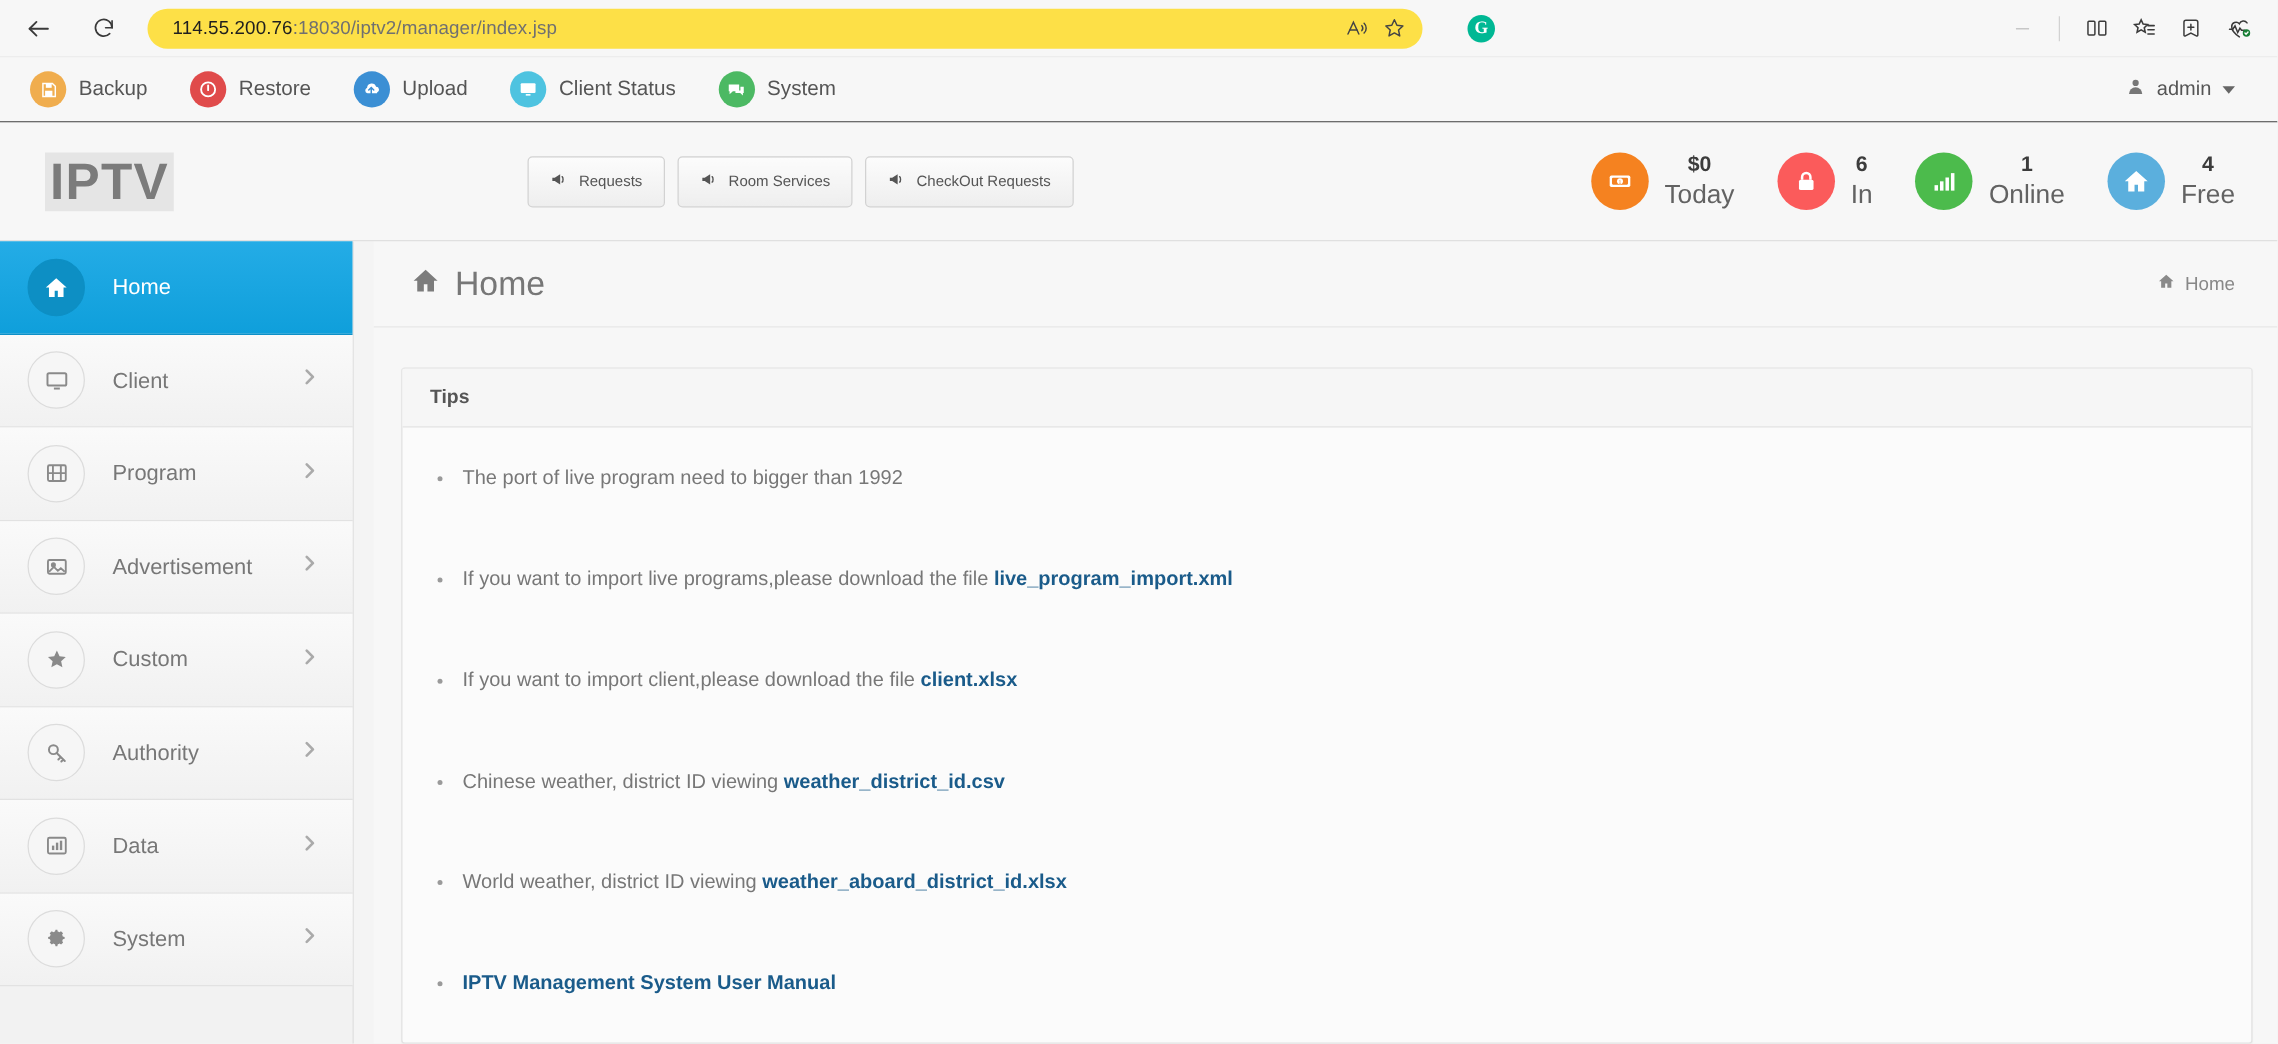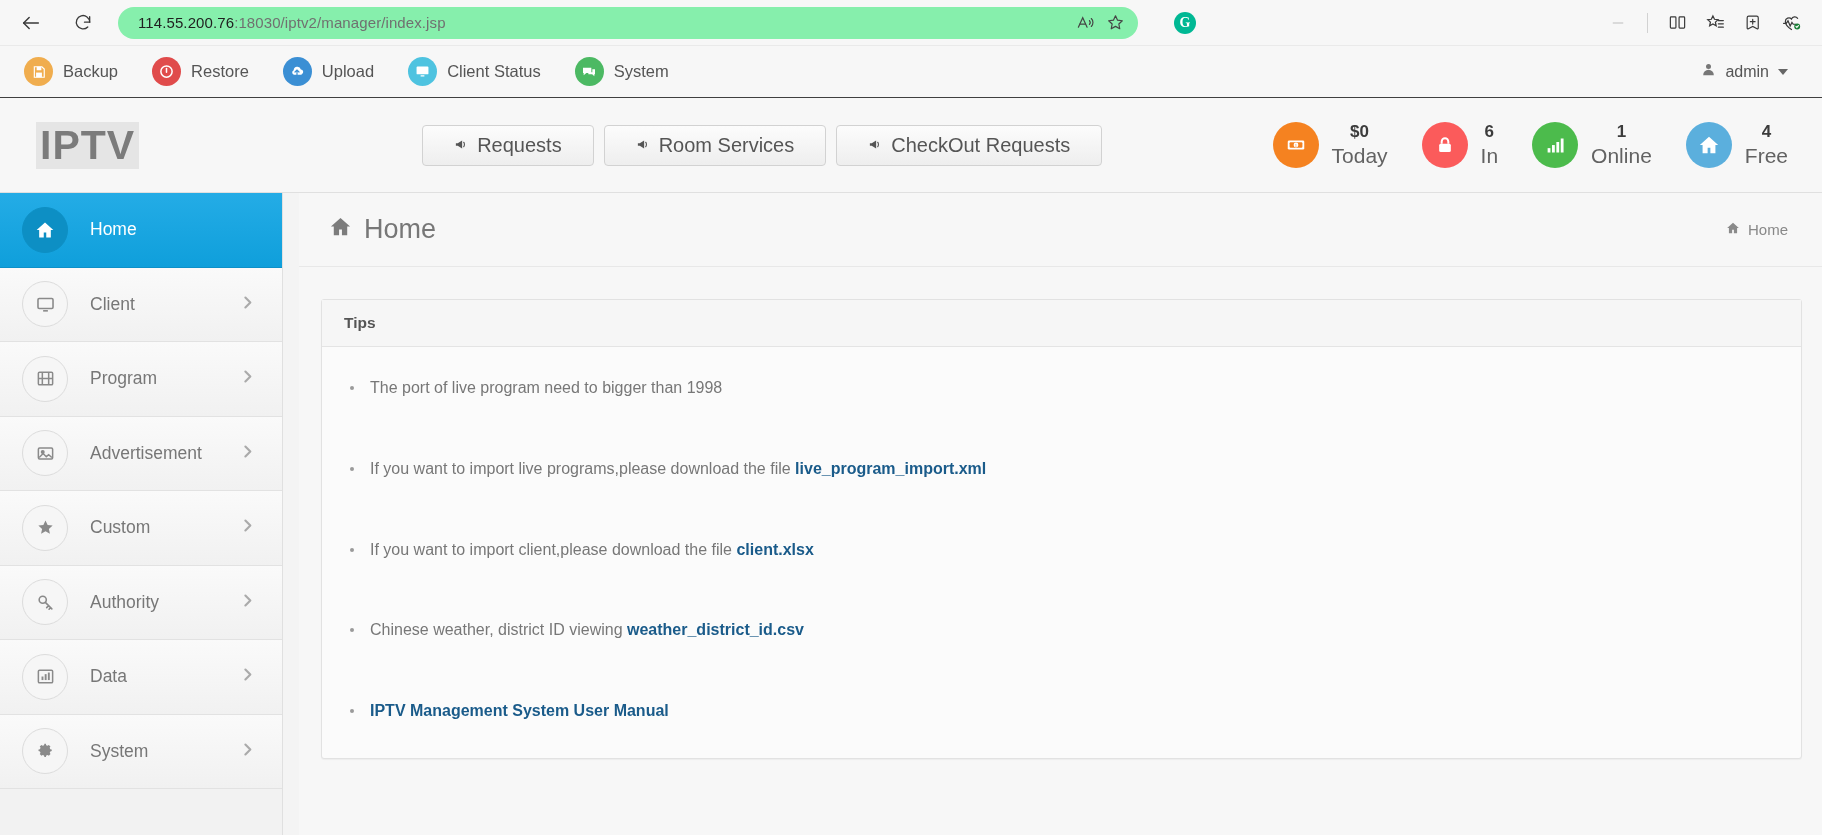--- a/index.html
+++ b/index.html
@@ -18,21 +18,21 @@
     border-bottom: 1px solid #eaeaea;
   }
   .chrome-btn {
     width: 34px; height: 34px; border-radius: 5px;
     display: flex; align-items: center; justify-content: center;
     color: #3a3a3a; flex: none;
   }
   .chrome-btn svg { display: block; }
   .urlbar {
     flex: 1 1 auto; height: 32px; margin: 0 8px 0 12px;
-    background: #86efac; border-radius: 16px;
+    background: #fde047; border-radius: 16px;
     display: flex; align-items: center;
     padding: 0 8px 0 20px;
     max-width: 1020px;
   }
   .url-text {
     font-size: 15px; color: #1f1f1f; white-space: nowrap;
     overflow: hidden; flex: 1 1 auto; letter-spacing: .1px;
   }
   .url-text .dim { color: #707070; }
   .url-icon {
@@ -87,22 +87,22 @@
   .logo {
     font-size: 41px; color: #7b7b7b; letter-spacing: 1px;
     margin-left: 36px; font-weight: 700;
     background: #e5e5e5; padding: 0 4px;
   }
   .hdr-buttons { display: flex; gap: 10px; margin-left: 283px; }
   .hdr-btn {
     display: flex; align-items: center; gap: 8px;
     background: linear-gradient(#fcfcfc, #eeeeee);
     border: 1px solid #d2d2d2; border-radius: 4px;
-    padding: 0 31px; height: 41px;
-    font-size: 20px; color: #555; cursor: pointer;
+    padding: 0 17px; height: 41px;
+    font-size: 12px; color: #555; cursor: pointer;
   }
   .hdr-stats { display: flex; align-items: center; margin-left: auto; margin-right: 34px; gap: 0; }
   .stat { display: flex; align-items: center; gap: 13px; margin-left: 34px; }
   .stat-ico {
     width: 46px; height: 46px; border-radius: 50%;
     display: flex; align-items: center; justify-content: center;
     color: #fff; flex: none;
   }
   .stat-txt { line-height: 1.22; }
   .stat-val { font-size: 17px; font-weight: bold; color: #3c3c3c; text-align: center; }
@@ -522,31 +522,34 @@
         </span>
         <span>Home</span>
       </div>
     </div>
 
     <div class="panel">
       <div class="panel-head">Tips</div>
       <div class="panel-body">
         <ul class="tips-list">
           <li>
-            <span>The port of live program need to bigger than 1998</span>
+            <span>The port of live program need to bigger than 1992</span>
           </li>
           <li>
             <span>If you want to import live programs,please download the file </span><a>live_program_import.xml</a>
           </li>
           <li>
             <span>If you want to import client,please download the file </span><a>client.xlsx</a>
           </li>
           <li>
             <span>Chinese weather, district ID viewing </span><a>weather_district_id.csv</a>
           </li>
+          <li>
+            <span>World weather, district ID viewing </span><a>weather_aboard_district_id.xlsx</a>
+          </li>
           <li class="tip-manual">
             <a>IPTV Management System User Manual</a>
           </li>
         </ul>
       </div>
     </div>
   </div>
 </div>
 
 </body></html>

